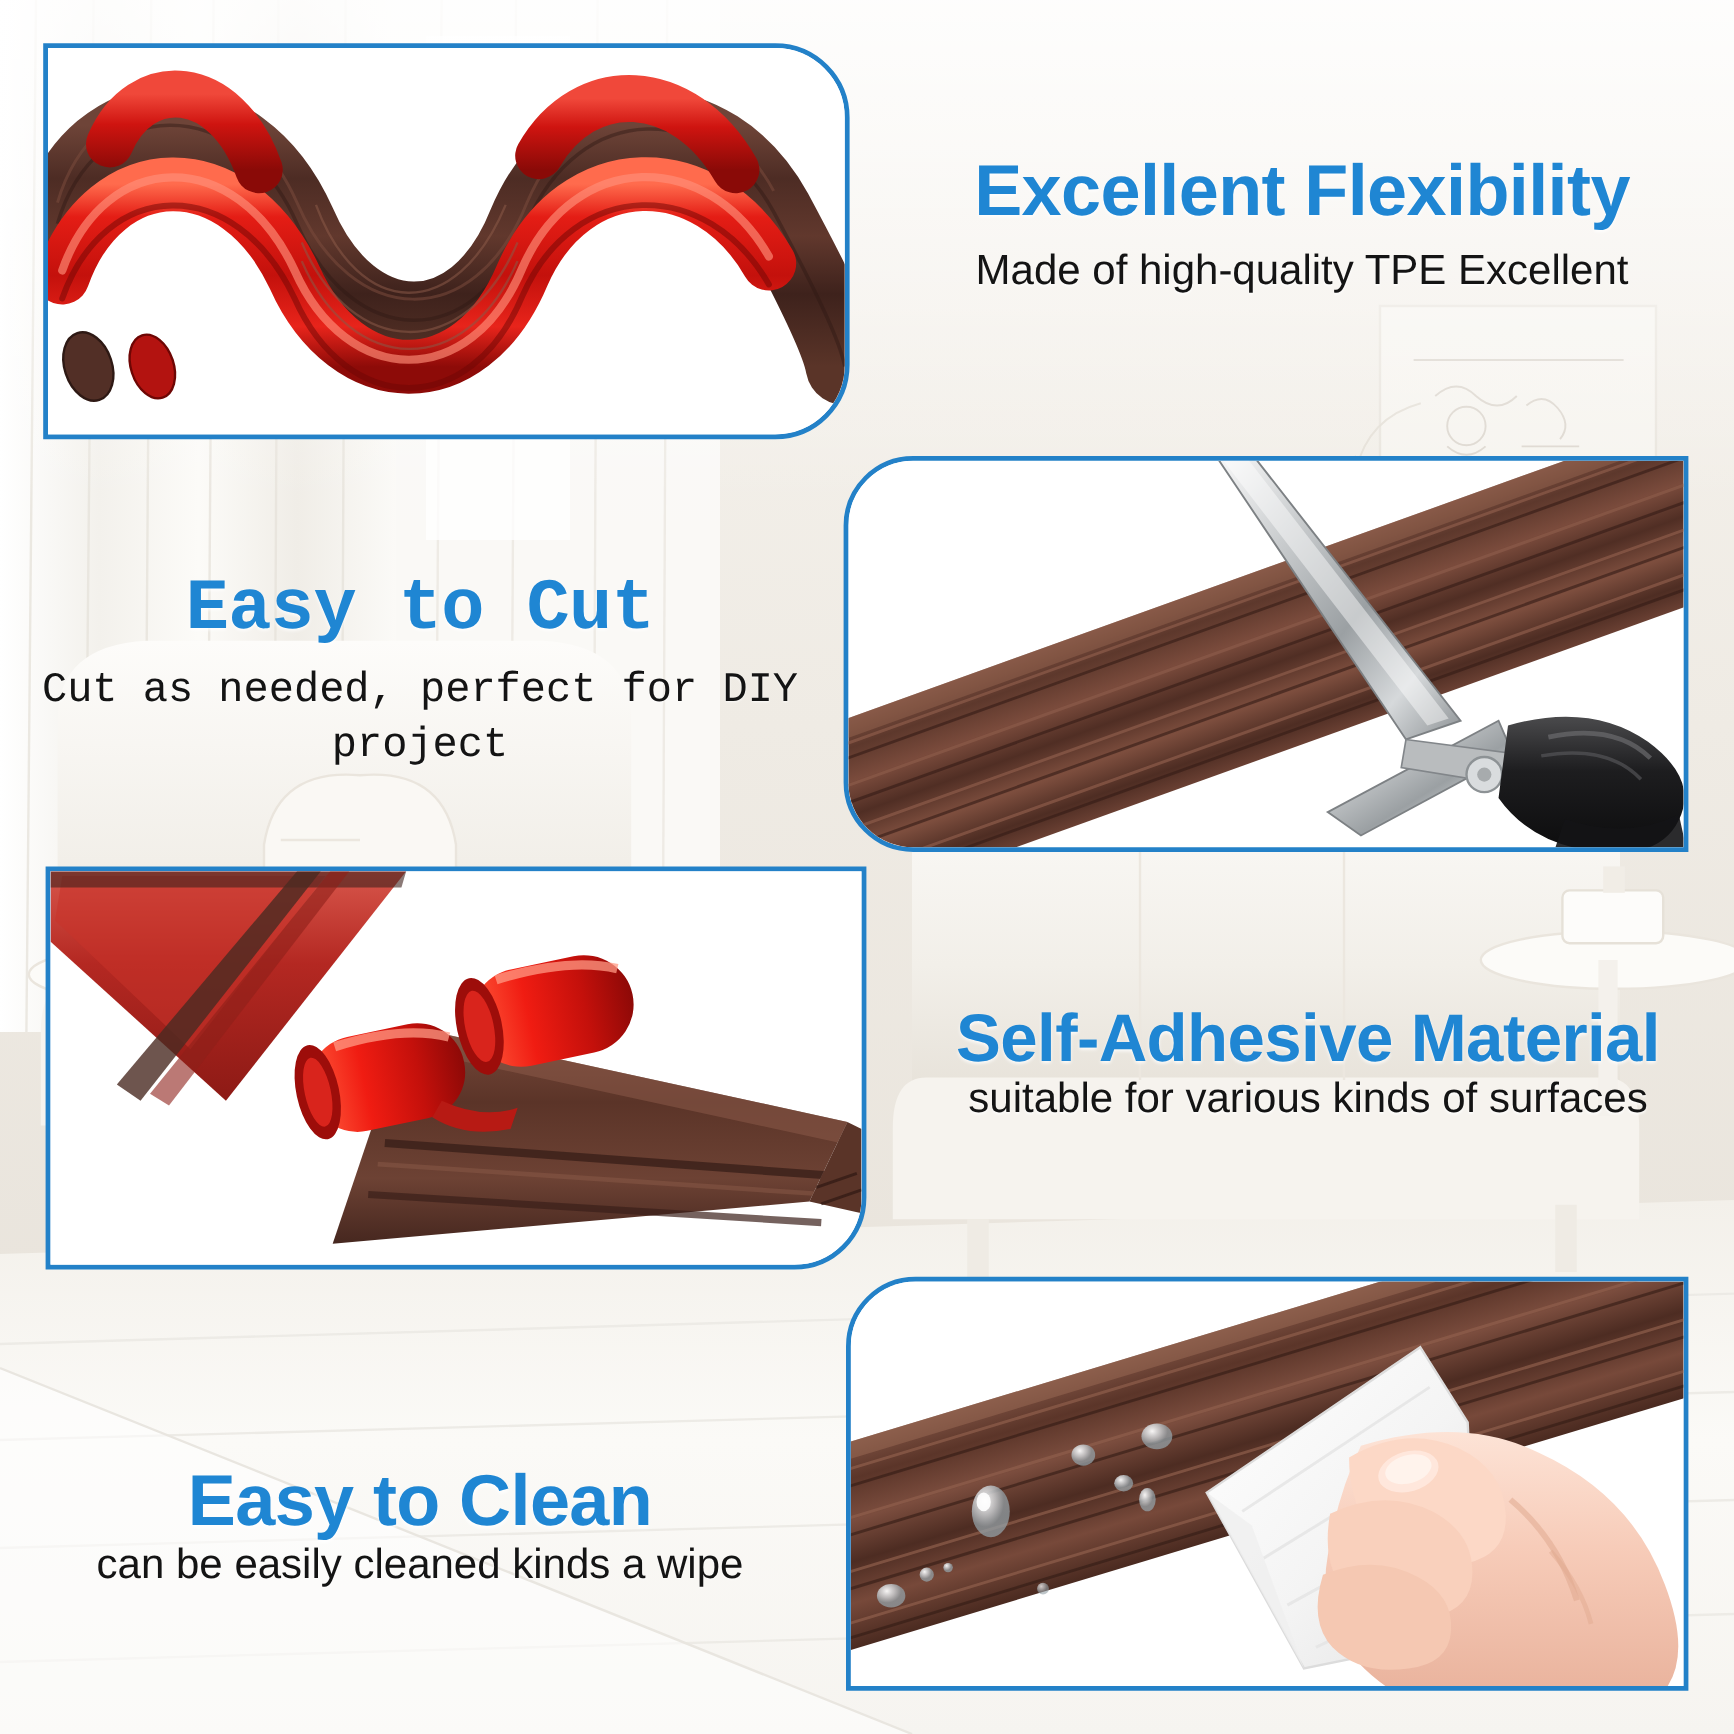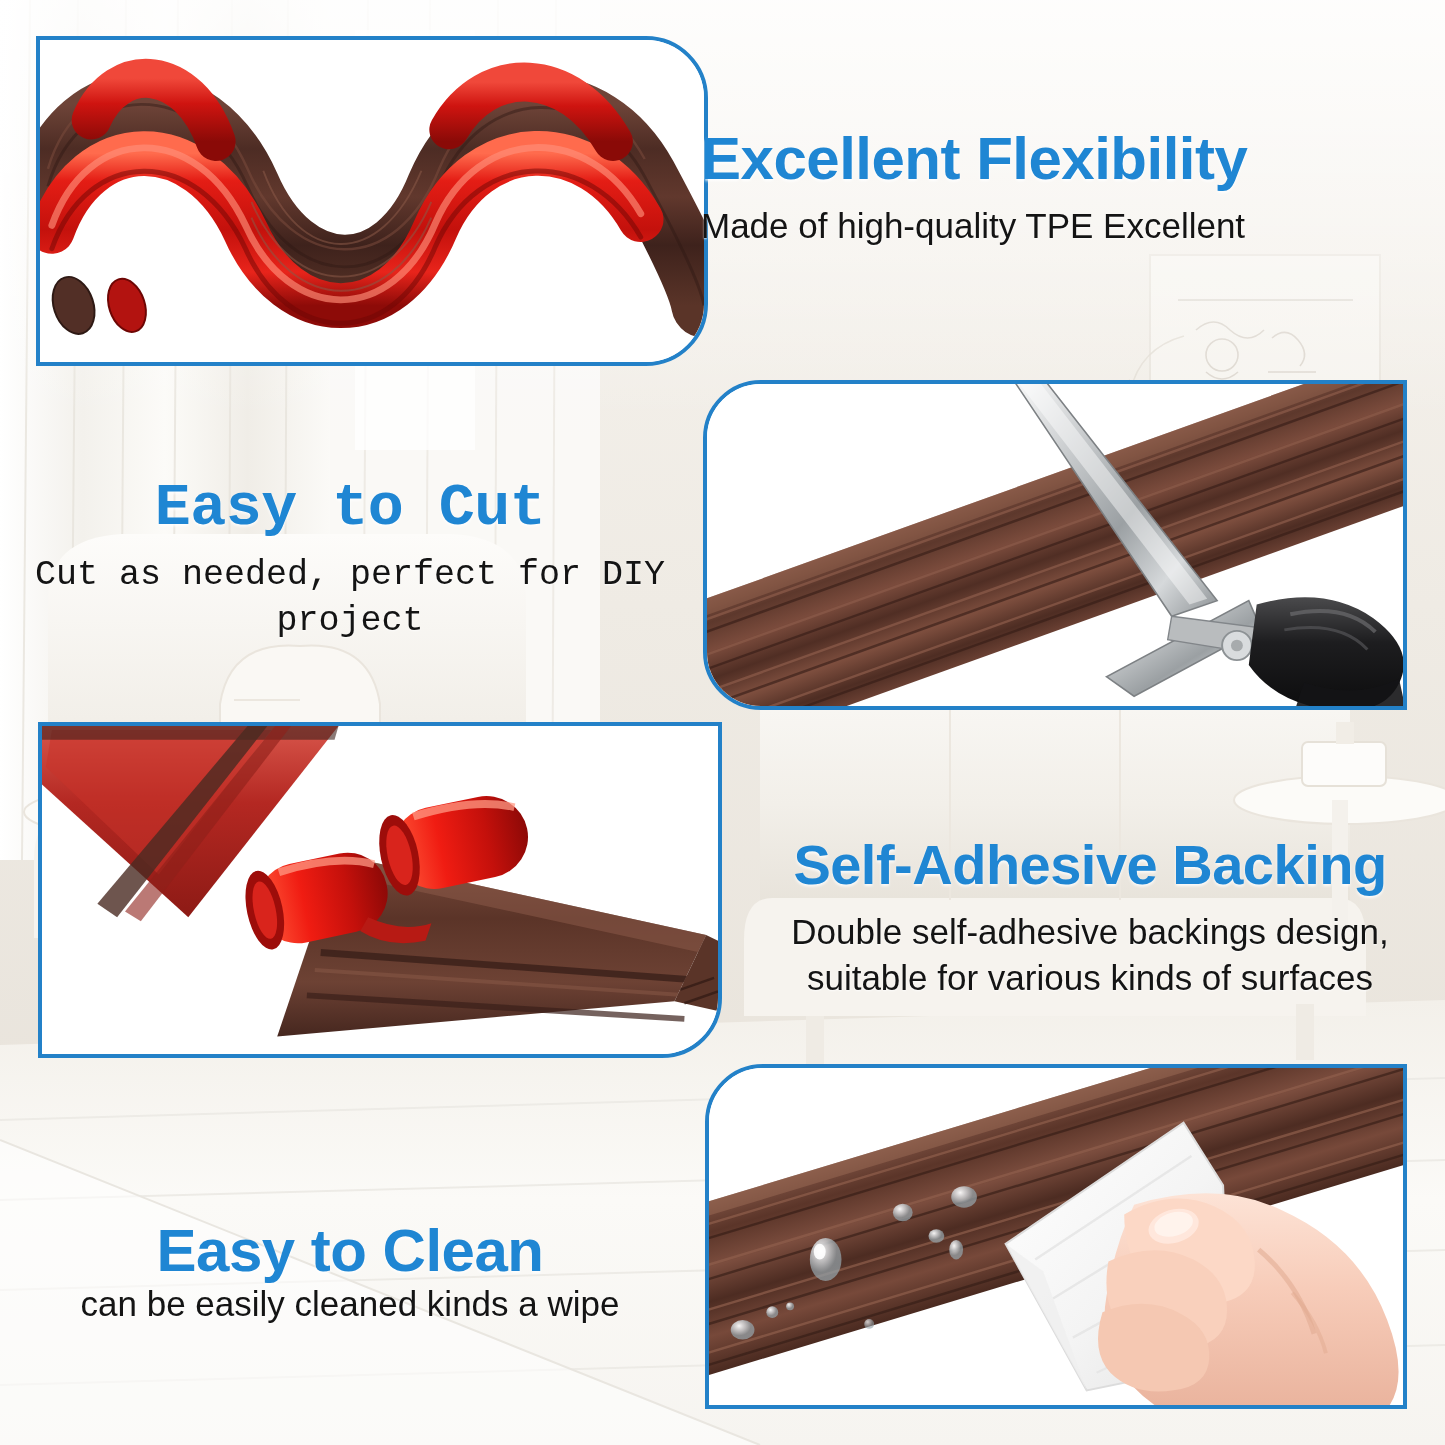--- a/index.html
+++ b/index.html
@@ -42,21 +42,21 @@
     line-height:1.02;
     white-space:nowrap;
     text-shadow:0 2px 3px rgba(255,255,255,.85);
   }
   .sub{
     color:#141414;
     line-height:1.30;
     text-shadow:0 1px 2px rgba(255,255,255,.8);
   }
 
-  .t1{ left:701px; top:128px;  width:700px; text-align:left; }
+  .t1{ left:735px; top:128px;  width:700px; text-align:center; }
   .t1 .headline{ font-size:60px; }
   .t1 .sub{ font-size:35px; margin-top:14px; }
 
   .t2{ left:0px;  top:478px;  width:700px; text-align:center;font-family:Liberation Mono, monospace; }
   .t2 .headline{ font-size:60px; }
   .t2 .sub{ font-size:35px; margin-top:14px; }
 
   .t3{ left:740px; top:836px;  width:700px; text-align:center; }
   .t3 .headline{ font-size:56px; }
   .t3 .sub{ font-size:35px; margin-top:16px; }
@@ -489,21 +489,20 @@
   <div class="headline">Excellent Flexibility</div>
   <div class="sub">Made of high-quality TPE Excellent</div>
 </div>
 
 <div class="tblock t2">
   <div class="headline">Easy to Cut</div>
   <div class="sub">Cut as needed, perfect for DIY project</div>
 </div>
 
 <div class="tblock t3">
-  <div class="headline">Self-Adhesive Backing</div>
-  <div class="sub">Double self-adhesive backings design,</div>
+  <div class="headline">Self-Adhesive Material</div>
   <div class="sub" style="margin-top:0">suitable for various kinds of surfaces</div>
 </div>
 
 <div class="tblock t4">
   <div class="headline">Easy to Clean</div>
   <div class="sub" style="margin-top:0">can be easily cleaned kinds a wipe</div>
 </div>
 
 </body></html>

